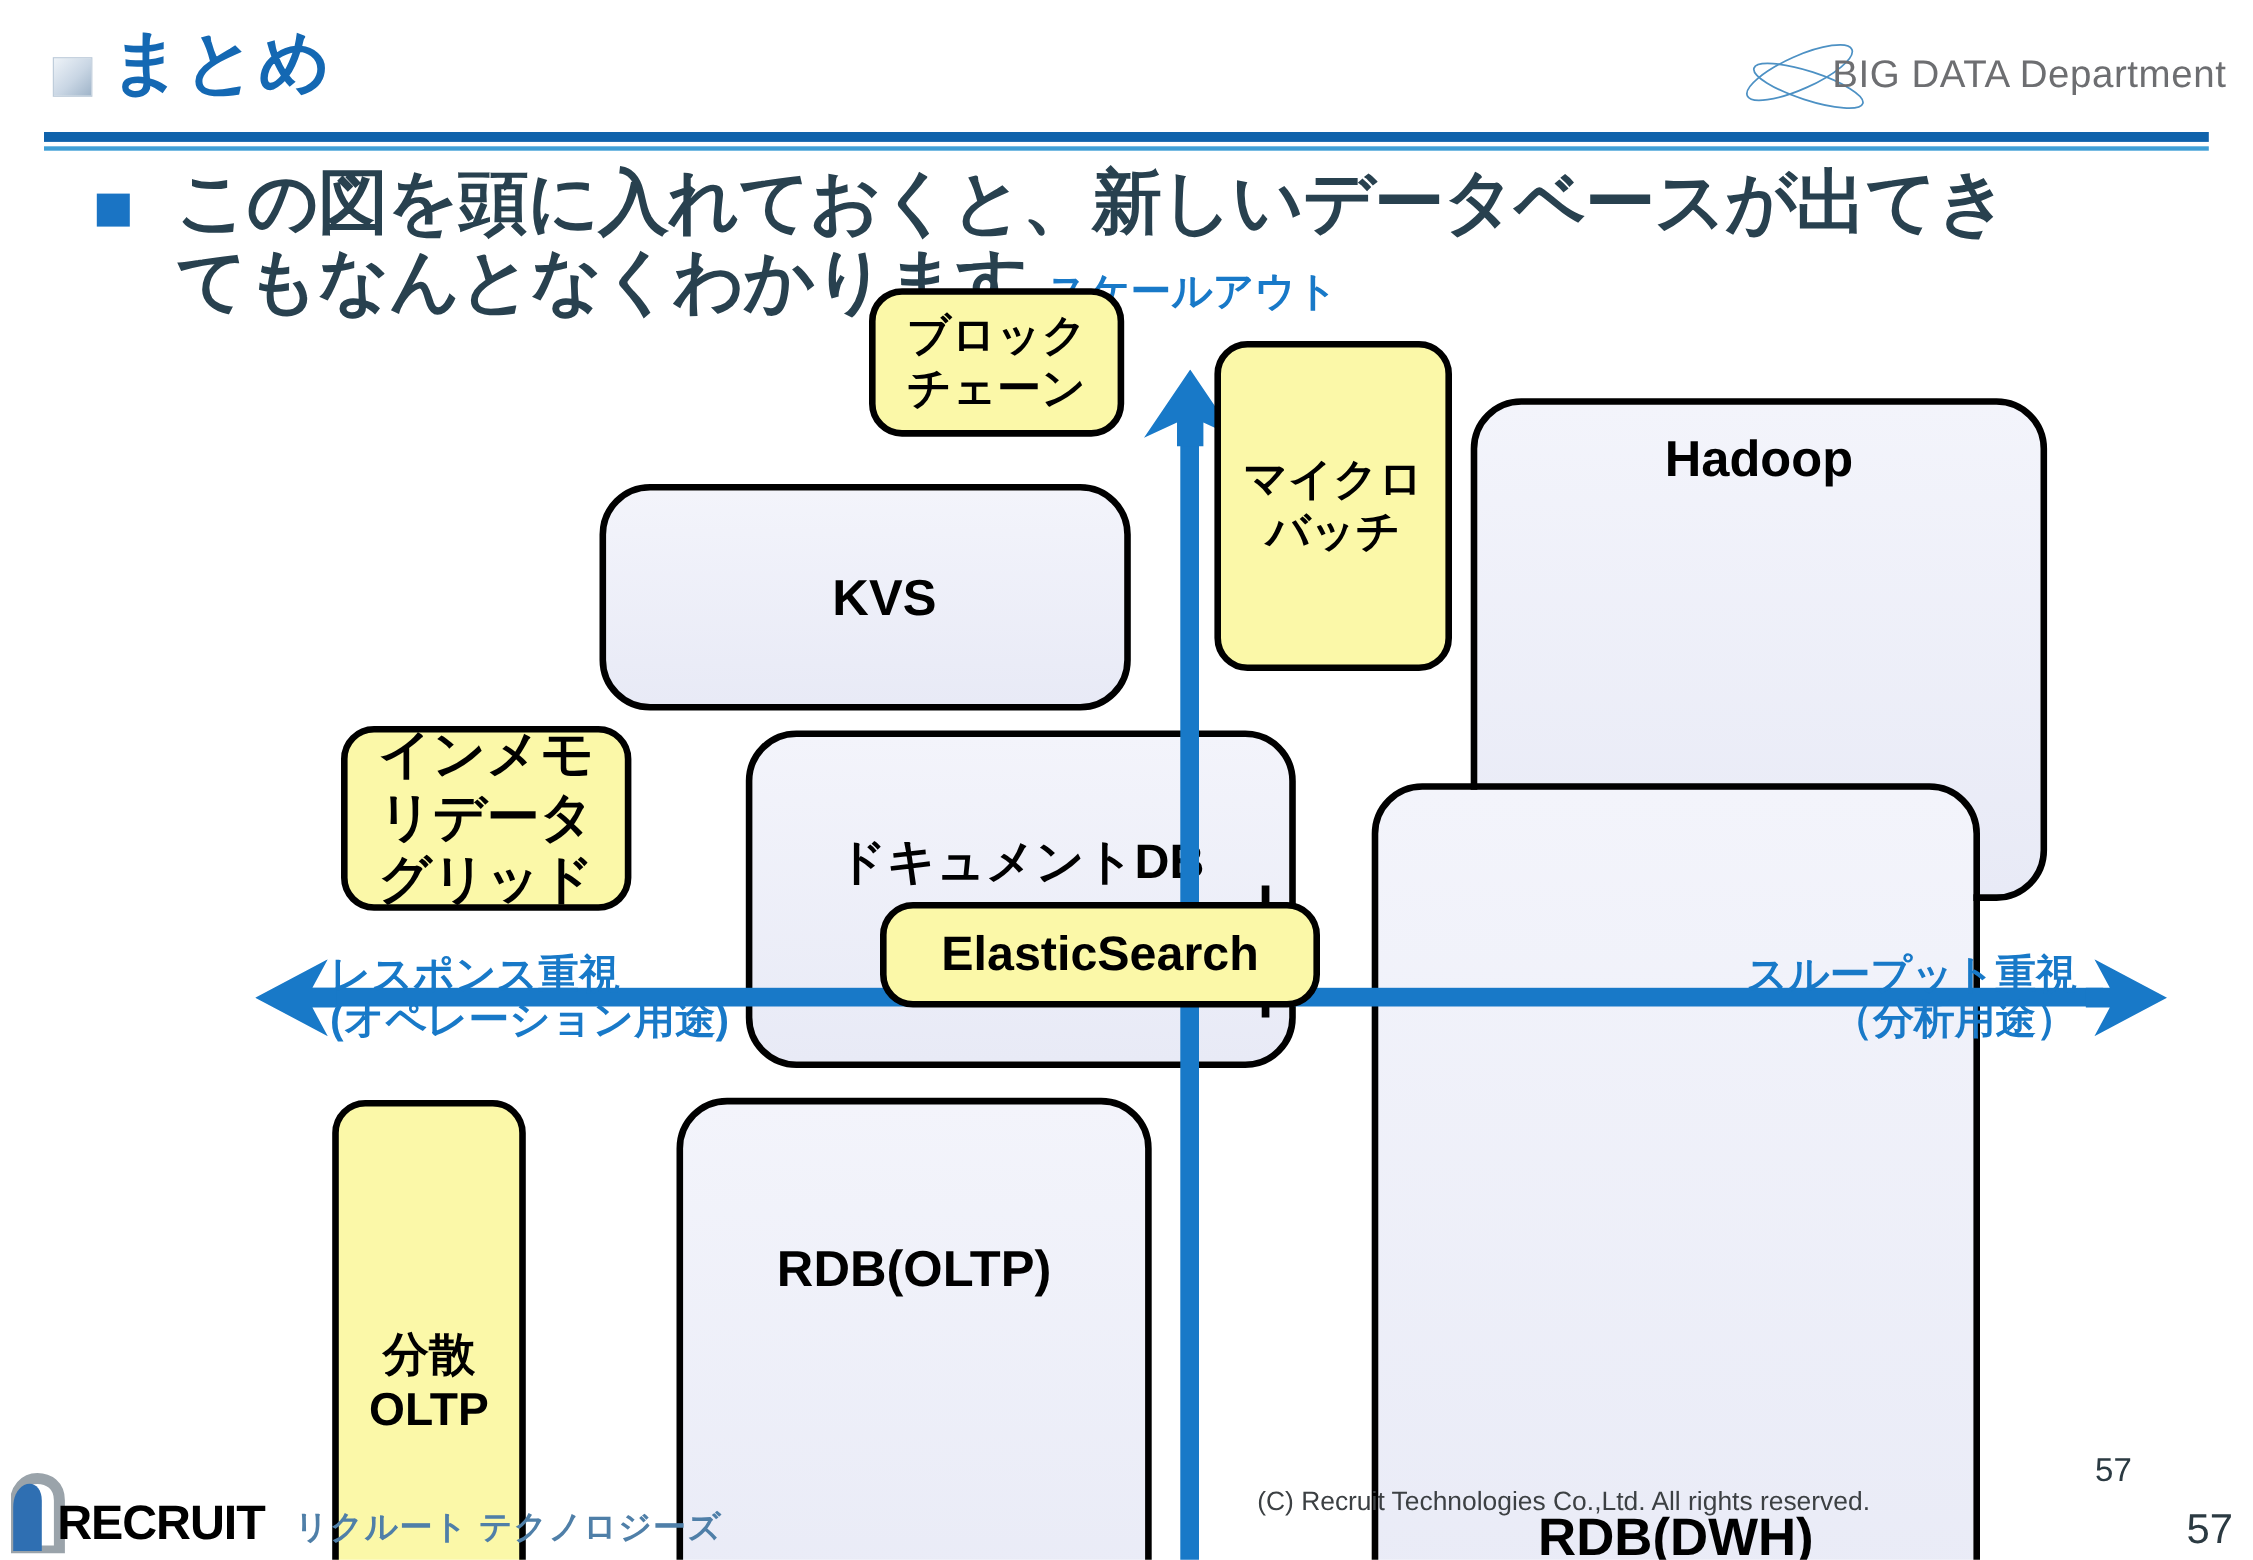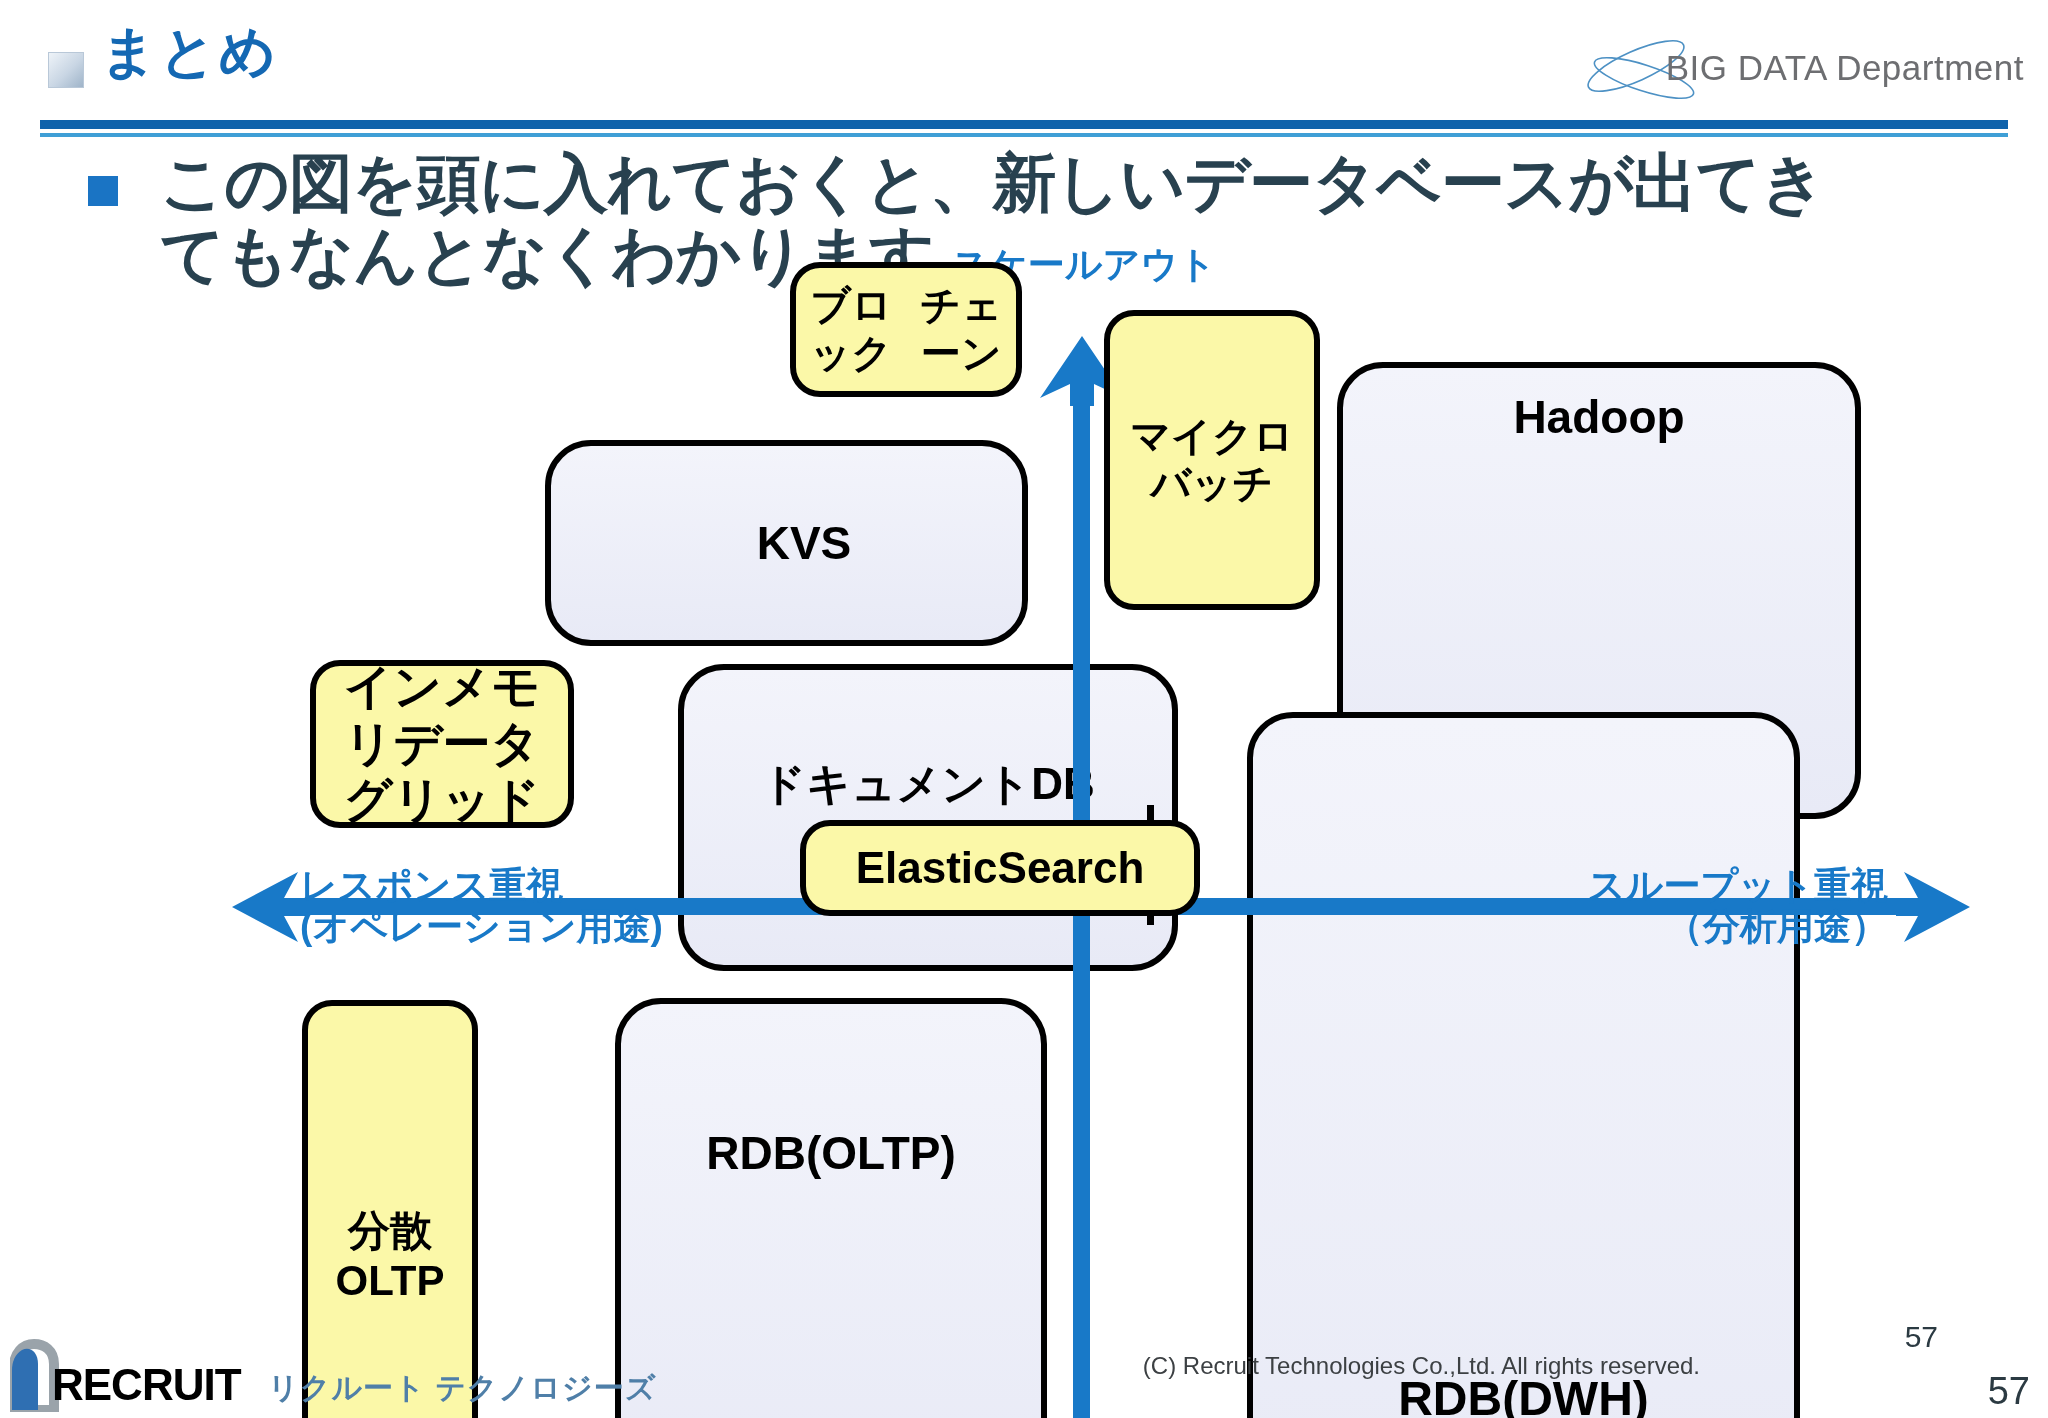--- a/index.html
+++ b/index.html
@@ -4,21 +4,21 @@
 <style>
   html,body{margin:0;padding:0;background:#fff;}
   body{width:2048px;height:1418px;position:relative;overflow:hidden;
        font-family:"Liberation Sans","DejaVu Sans",sans-serif;}
 
   
   #slide-header{position:absolute;left:0;top:0;width:2048px;height:140px;}
   #title-marker{position:absolute;left:48px;top:52px;width:34px;height:34px;
       background:linear-gradient(135deg,#eef3f8 0%,#c9d6e4 55%,#9fb4c9 100%);
       border:1px solid #b9c8d8;}
-  #slide-title{position:absolute;left:100px;top:24px;font-size:56px;font-weight:bold;
+  #slide-title{position:absolute;left:100px;top:24px;font-size:64px;font-weight:bold;
       color:#1468b3;letter-spacing:2px;line-height:1;}
   #brand-text{position:absolute;right:24px;top:48px;font-size:35px;font-weight:normal;
       color:#6d6e71;letter-spacing:.5px;white-space:nowrap;}
   #brand-logo{position:absolute;right:330px;top:30px;width:160px;height:80px;}
   #rule-thick{position:absolute;left:40px;top:120px;width:1968px;height:9px;background:#0f62ab;}
   #rule-thin{position:absolute;left:40px;top:133px;width:1968px;height:4px;background:#3f9fd6;}
 
   
   #bullet-square{position:absolute;left:88px;top:176px;width:30px;height:30px;background:#1a74c4;}
   #lead-text{position:absolute;left:160px;top:148px;width:1720px;font-size:64px;font-weight:bold;
@@ -110,21 +110,21 @@
     <div>レスポンス重視</div>
     <div>(オペレーション用途)</div>
   </div>
   <div class="axis-label" style="left:1528px;top:566px;font-size:37px;text-align:right;width:360px;">
     <div>スループット重視</div>
     <div>（分析用途）</div>
   </div>
 
   <div style="position:absolute;left:1147px;top:505px;width:7px;height:120px;background:#000;"></div>
 
-  <div class="node yellow-node" style="left:790px;top:-38px;width:232px;height:135px;font-size:40px;">
+  <div class="node yellow-node" style="left:790px;top:-38px;width:232px;height:135px;font-size:40px;flex-direction:column;">
     <span>ブロック</span>
     <span>チェーン</span>
   </div>
 
   <div class="node yellow-node" style="left:1104px;top:10px;width:216px;height:300px;font-size:40px;flex-direction:column;">
     <span>マイクロ</span>
     <span>バッチ</span>
   </div>
 
   <div class="node yellow-node" style="left:310px;top:360px;width:264px;height:168px;font-size:48px;flex-direction:column;">

